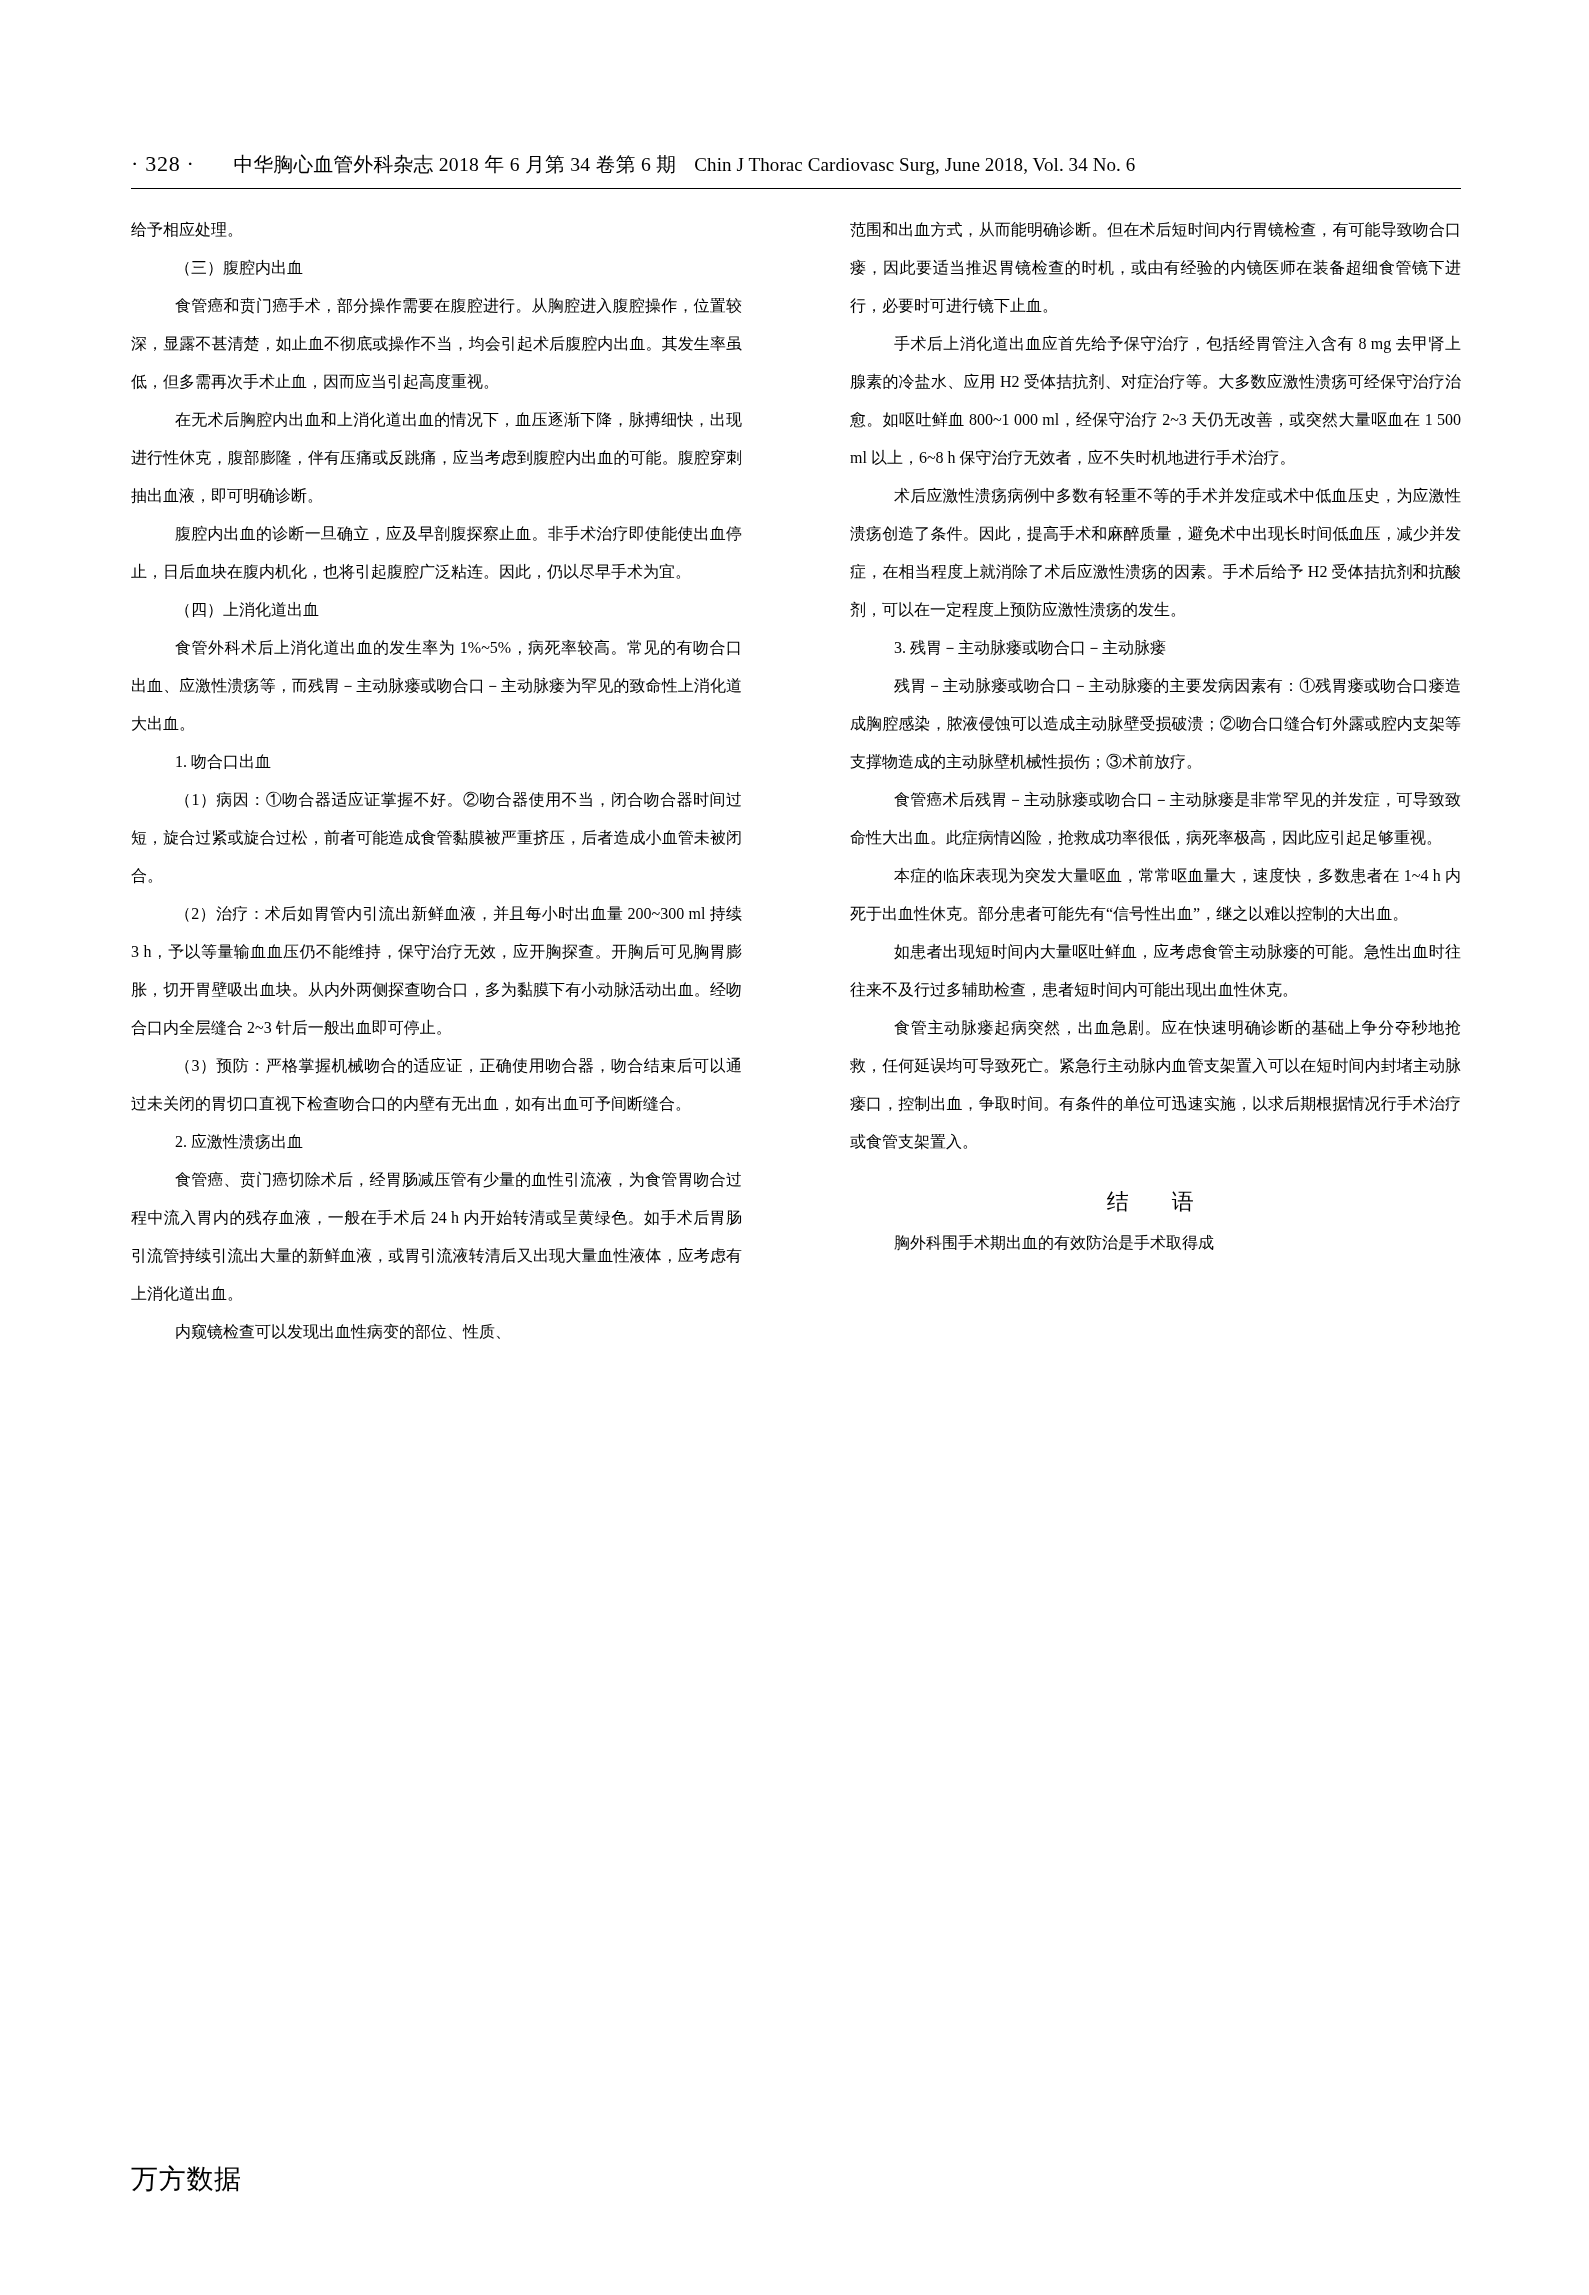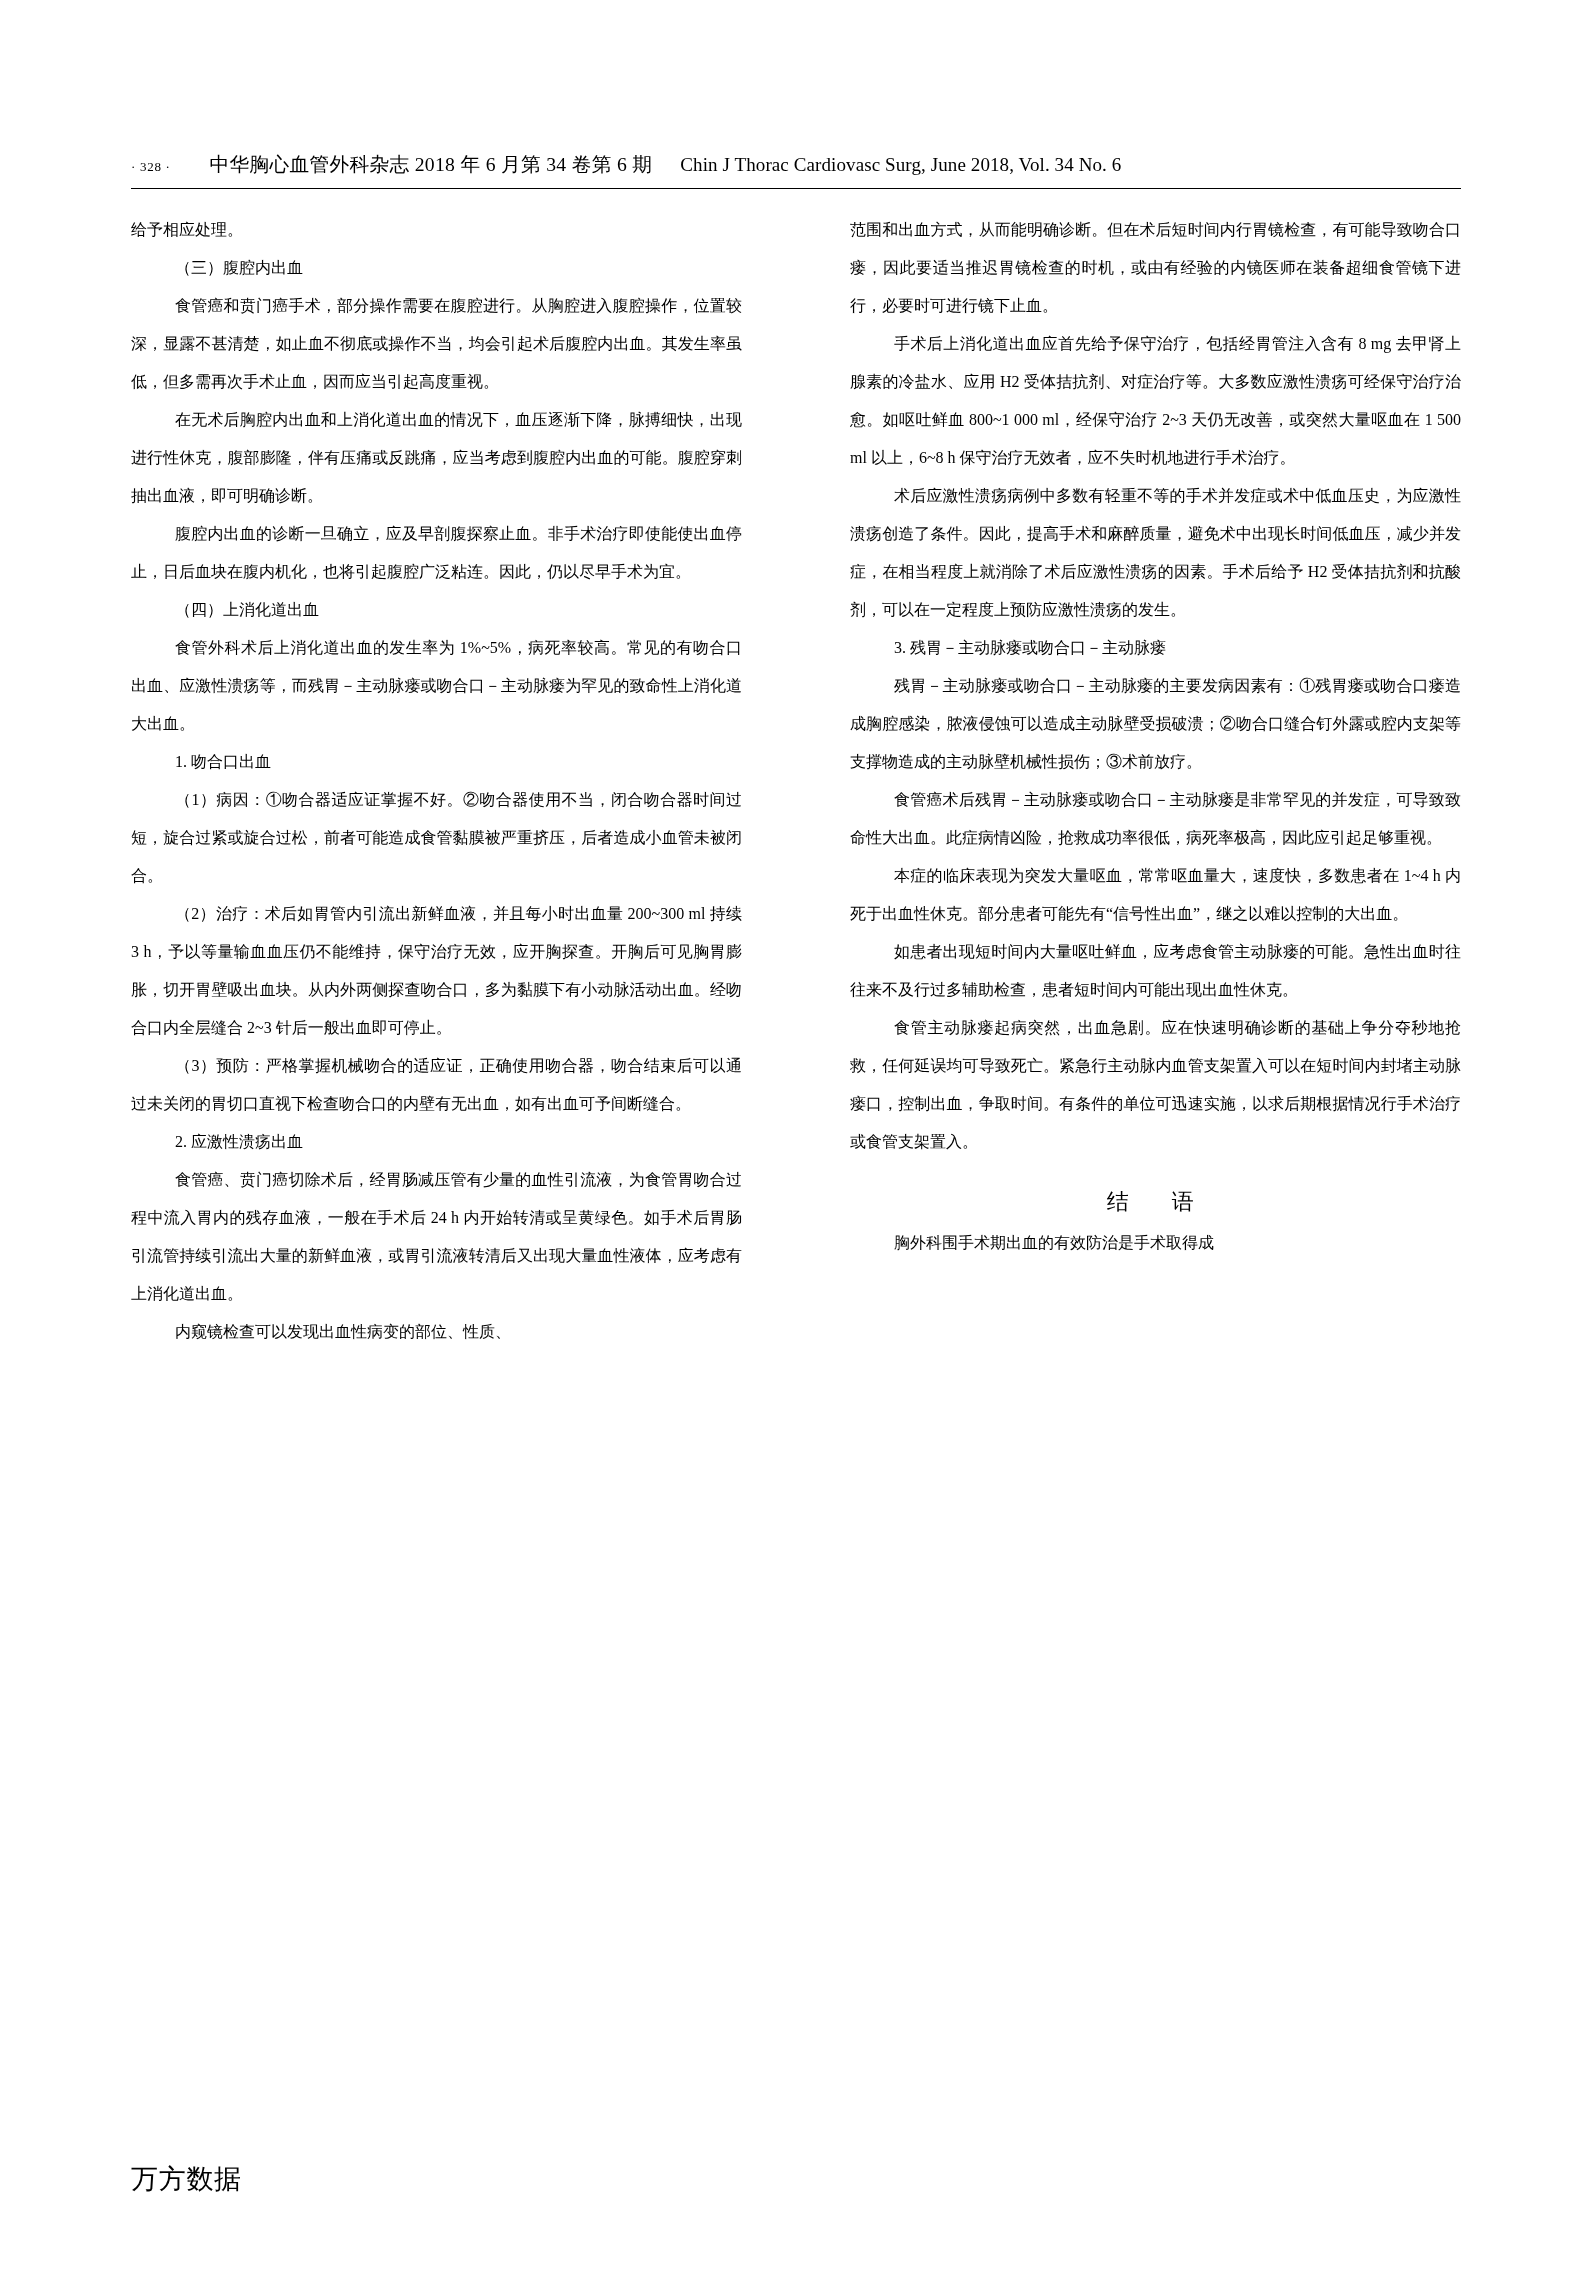--- a/index.html
+++ b/index.html
@@ -29,31 +29,31 @@
   .running-head {
     display: flex;
     align-items: baseline;
     width: 100%;
     font-size: 19.7px;
     letter-spacing: 0.3px;
     padding-bottom: 6.6px;
     white-space: nowrap;
   }
   .running-head .folio {
-    font-size: 13px;
+    font-size: 22px;
     padding-right: 39px;
     letter-spacing: 0.7px;
   }
   .running-head .rh-cn {
     font-size: 19.7px;
     letter-spacing: 0.3px;
   }
   .running-head .rh-en {
     font-size: 19px;
-    padding-left: 28px;
+    padding-left: 18px;
     font-family: "Liberation Serif", "DejaVu Serif", serif;
     letter-spacing: 0.1px;
   }
   .rule {
     border-top: 1.3px solid #000;
     width: 100%;
     margin-top: 3.9px;
   }
   
   .columns {

